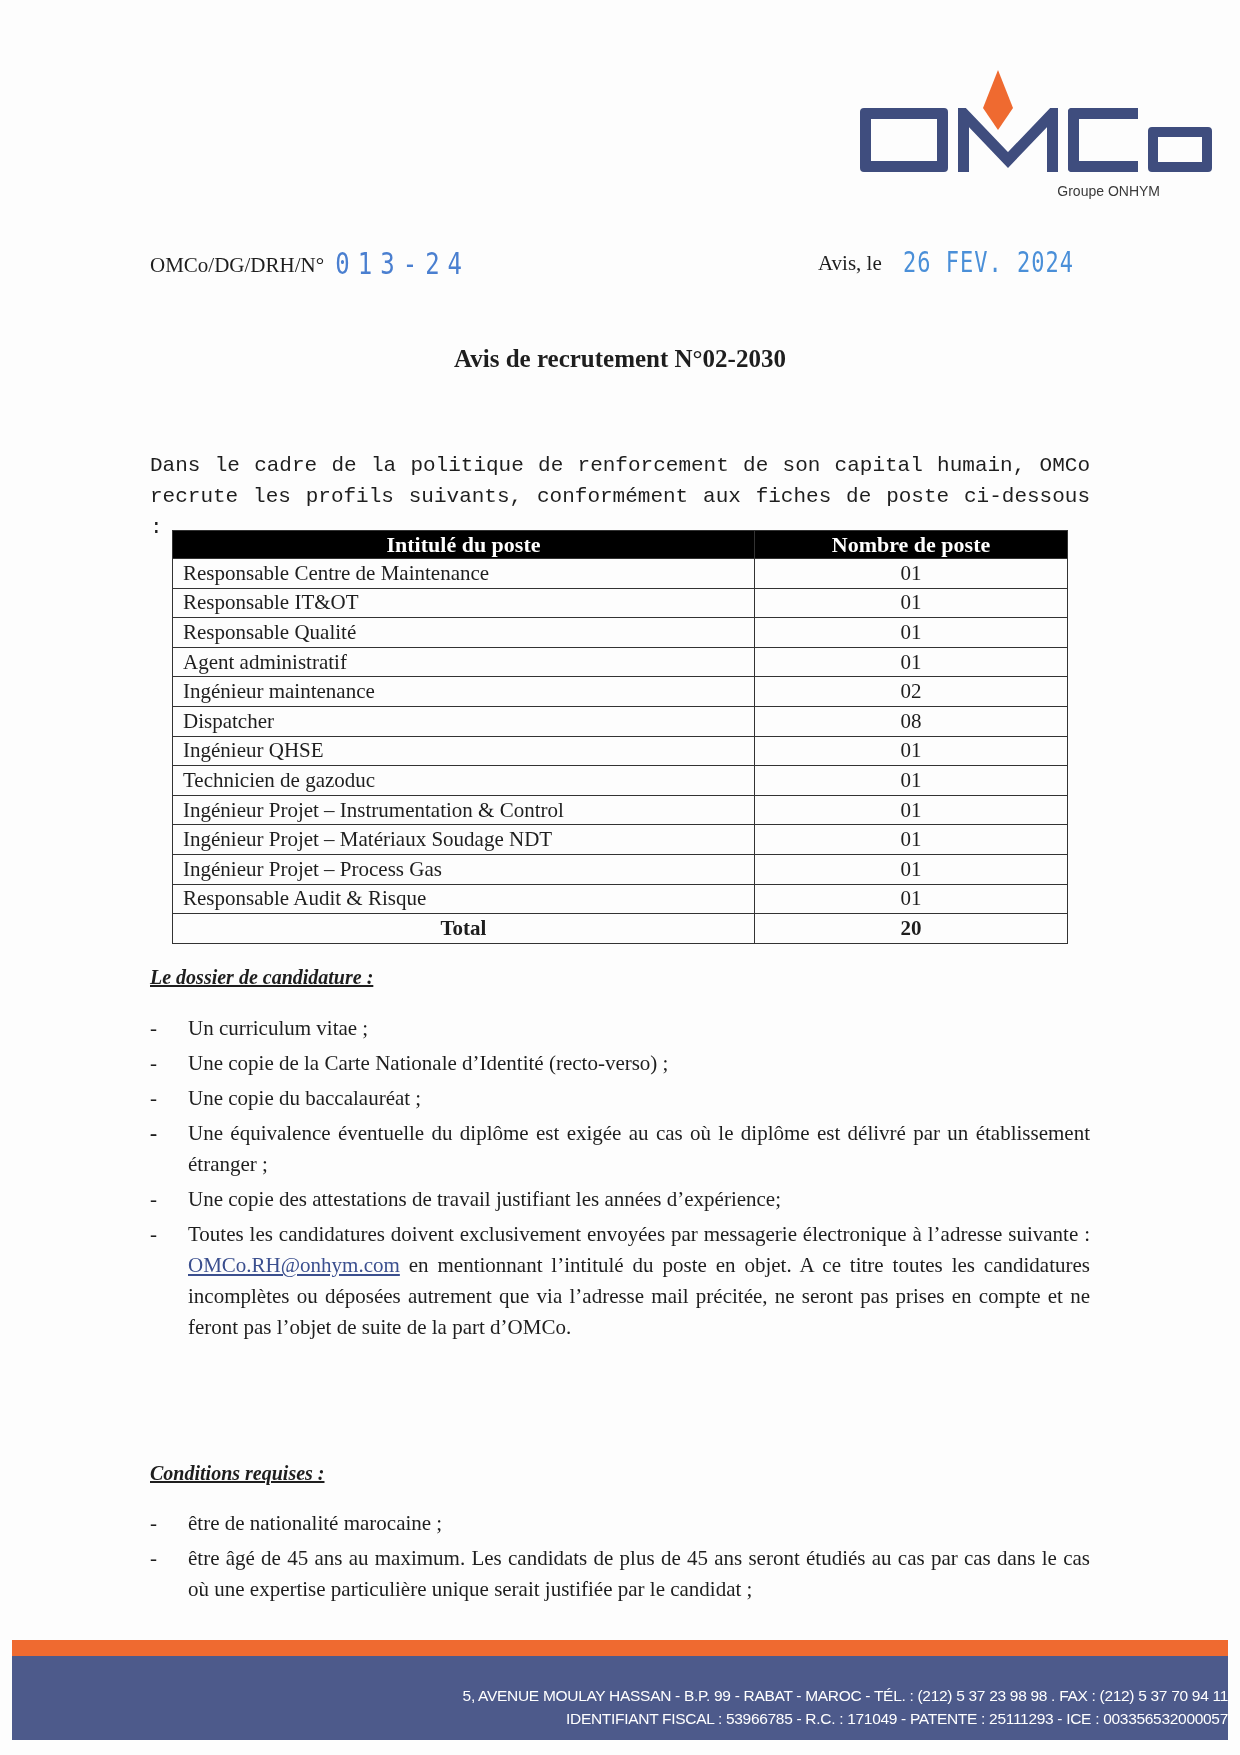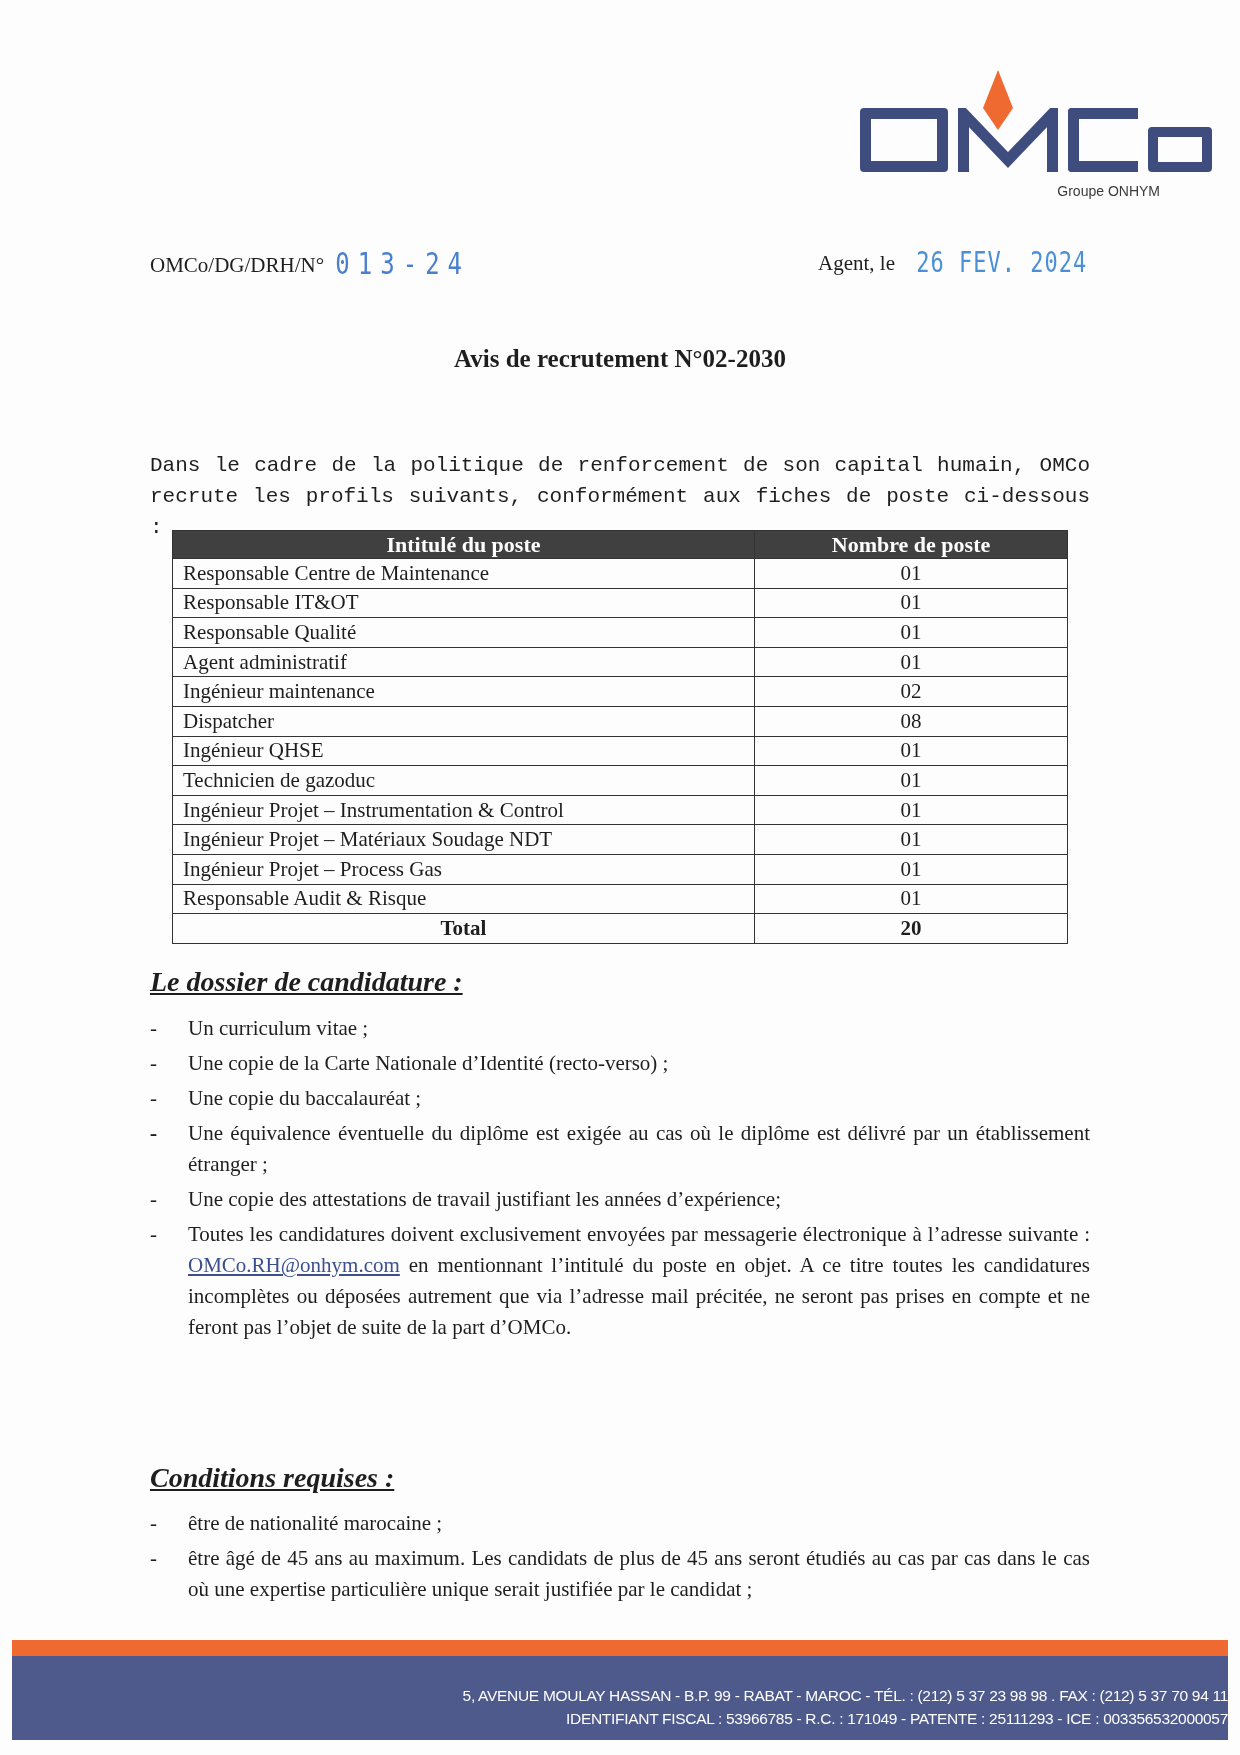--- a/index.html
+++ b/index.html
@@ -29,28 +29,28 @@
   .title { left: 0; width: 1240px; top: 345px; text-align: center; font-weight: bold; font-size: 25px; }
 
   .intro { left: 150px; top: 450px; width: 940px; font-size: 21px; line-height: 31px; text-align: justify; font-family: Liberation Mono, monospace; }
 
   
   table.posts {
     position: absolute; left: 172px; top: 530px; width: 896px;
     border-collapse: collapse; font-size: 21px;
   }
   table.posts th {
-    background: #404040; color: #fff; font-weight: bold; height: 27px; padding: 0;
+    background: #000000; color: #fff; font-weight: bold; height: 27px; padding: 0;
     border: 1.5px solid #333; font-size: 22px;
   }
   table.posts td { border: 1.5px solid #333; height: 28.6px; padding: 0 10px; }
   table.posts td.num { text-align: center; width: 292px; }
   table.posts tr.total td { font-weight: bold; text-align: center; }
 
-  .section-h { font-weight: bold; font-style: italic; text-decoration: underline; font-size: 28px; }
+  .section-h { font-weight: bold; font-style: italic; text-decoration: underline; font-size: 20px; }
   .sec1 { left: 150px; top: 966px; }
   .sec2 { left: 150px; top: 1462px; }
 
   ul.dash { list-style: none; margin: 0; padding: 0; position: absolute; left: 150px; width: 940px; font-size: 21px; line-height: 31px; }
   ul.dash li { position: relative; padding-left: 38px; margin-bottom: 4px; text-align: justify; }
   ul.dash li .dash-mark { position: absolute; left: 0; top: 0; }
   .list1 { top: 1013px; }
   .list2 { top: 1508px; }
   a.mail { color: #3b4f8e; text-decoration: underline; }
 
@@ -79,21 +79,21 @@
     <div class="lt-o"></div>
   </div>
   <div class="logo-sub">Groupe ONHYM</div>
 </div>
 
 <div class="abs ref">
   <span>OMCo/DG/DRH/N°</span>
   <span class="stamp">013-24</span>
 </div>
 <div class="abs date">
-  <span>Agent, le</span>
+  <span>Avis, le</span>
   <span class="stamp-date">26 FEV. 2024</span>
 </div>
 
 <div class="abs title">Avis de recrutement N°02-2030</div>
 
 <div class="abs intro">Dans le cadre de la politique de renforcement de son capital humain, OMCo recrute les profils suivants, conformément aux fiches de poste ci-dessous :</div>
 
 <table class="posts">
   <thead>
     <tr>

